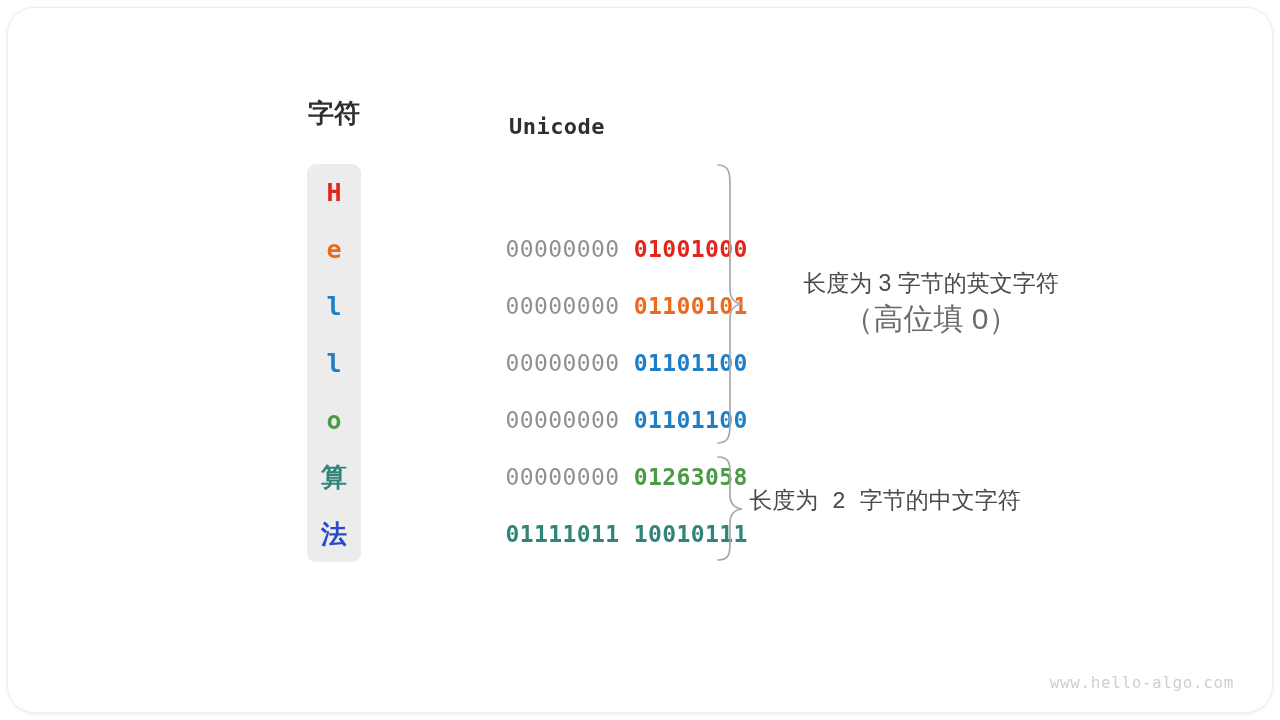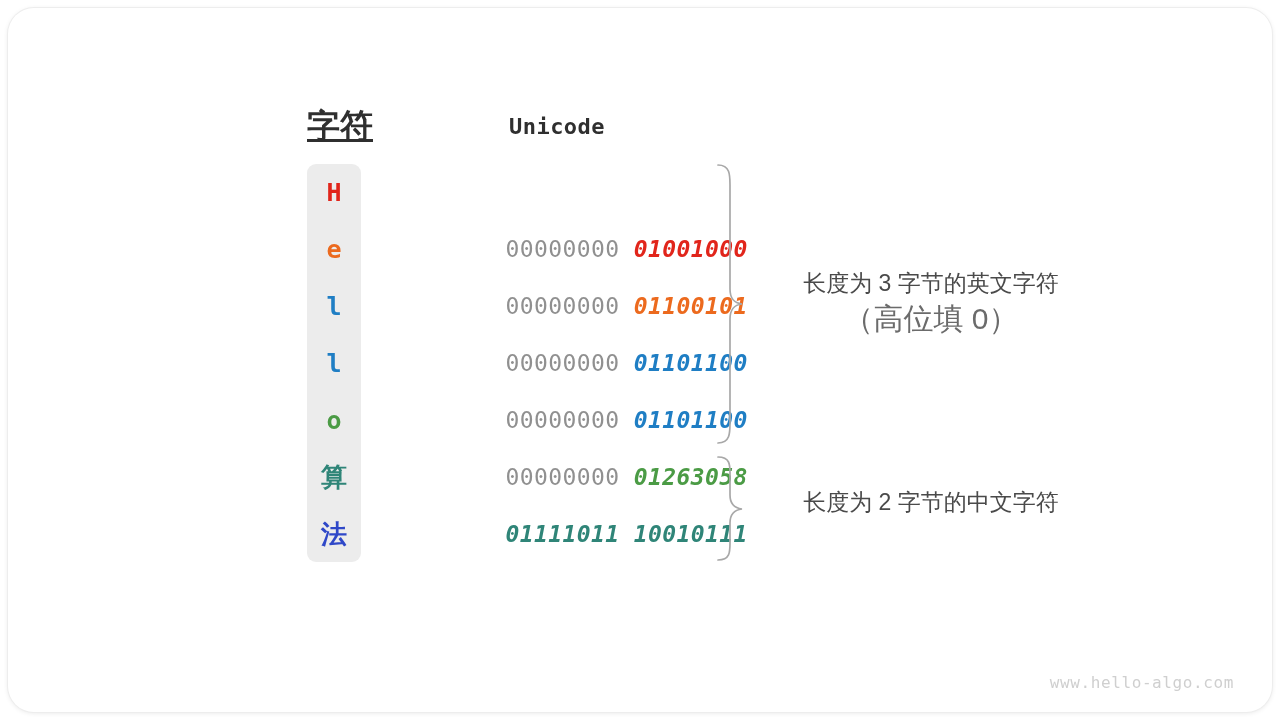--- a/index.html
+++ b/index.html
@@ -35,26 +35,25 @@
 
   
   .hdr {
     position: absolute;
     font-weight: bold;
     color: #2f2f2f;
     white-space: nowrap;
   }
   .hdr-char {
     left: 307px;
-    top: 104px;
+    top: 96px;
     width: 54px;
     text-align: center;
-    font-size: 33px;
-    font-family: "Liberation Sans", "DejaVu Sans", sans-serif;
-    text-decoration: underline;
+    font-size: 26px;
+    font-family: "Liberation Sans", "DejaVu Sans", sans-serif;
   }
   .hdr-unicode {
     left: 420px;
     top: 114px;
     width: 274px;
     text-align: center;
     font-size: 22px;
     font-family: "DejaVu Sans Mono", "Liberation Mono", monospace;
     letter-spacing: 0.5px;
   }
@@ -105,21 +104,20 @@
     font-family: "DejaVu Sans Mono", "Liberation Mono", monospace;
     white-space: pre;
     letter-spacing: 0.4px;
   }
   .bits .hi {
     color: #909090;
     font-weight: normal;
   }
   .bits .lo {
     font-weight: bold;
-    font-style: italic;
   }
 
   
   .brace {
     position: absolute;
     left: 716px;
   }
 
   
   .note {
@@ -220,19 +218,19 @@
     <svg width="30" height="108" viewBox="0 0 30 108" fill="none">
       <path d="M2 2 C 14 2, 14 10, 14 18 L 14 40 C 14 49, 18 53, 26 54 C 18 55, 14 59, 14 68 L 14 88 C 14 97, 14 105, 2 105" stroke="#a8a8a8" stroke-width="1.7" fill="none" stroke-linecap="round"></path>
     </svg>
   </div>
 
   <div class="note" style="left:786px; top:265px; width:290px;">
     <span class="l1">长度为 3 字节的英文字符</span>
     <span class="l2">（高位填 0）</span>
   </div>
 
-  <div class="note" style="left:786px; top:484px; width:290px;">
+  <div class="note" style="left:740px; top:484px; width:290px;font-family:Liberation Mono, monospace;">
     <span class="l1">长度为 2 字节的中文字符</span>
   </div>
 
   <div class="watermark" style="color: rgb(207, 207, 207); margin-top: 32px;">www.hello-algo.com</div>
 
 </div>
 
 </body></html>

